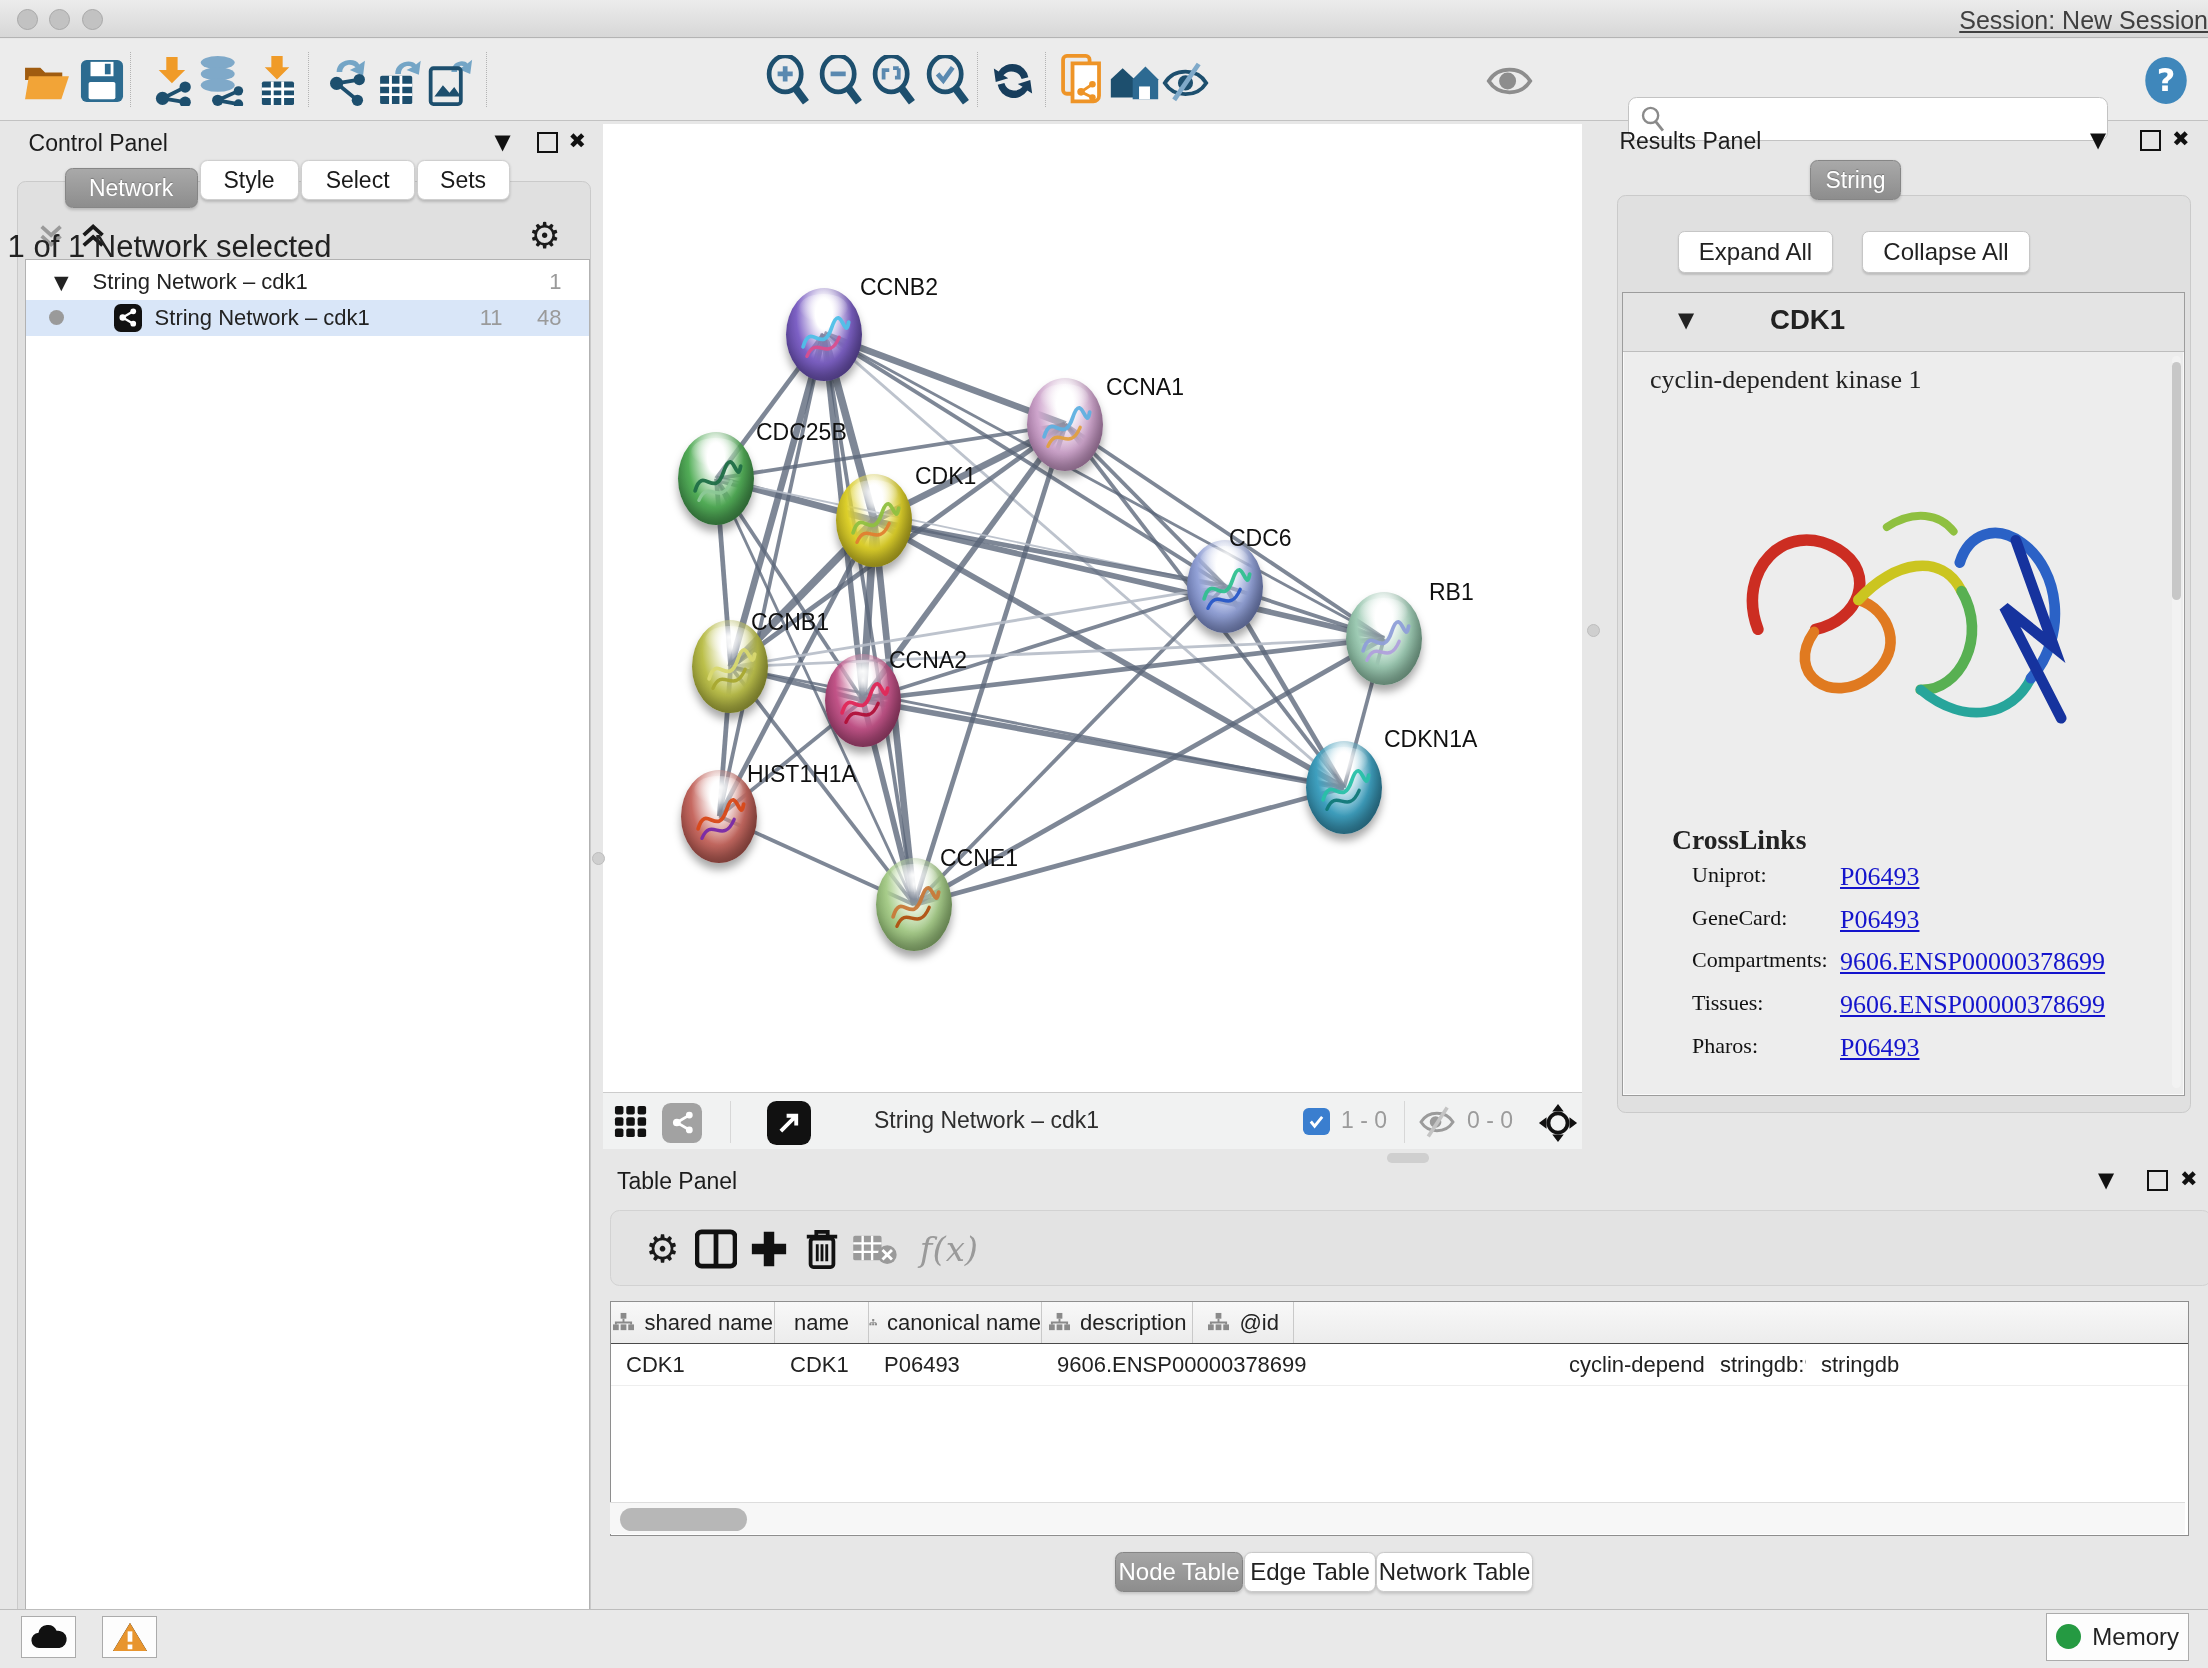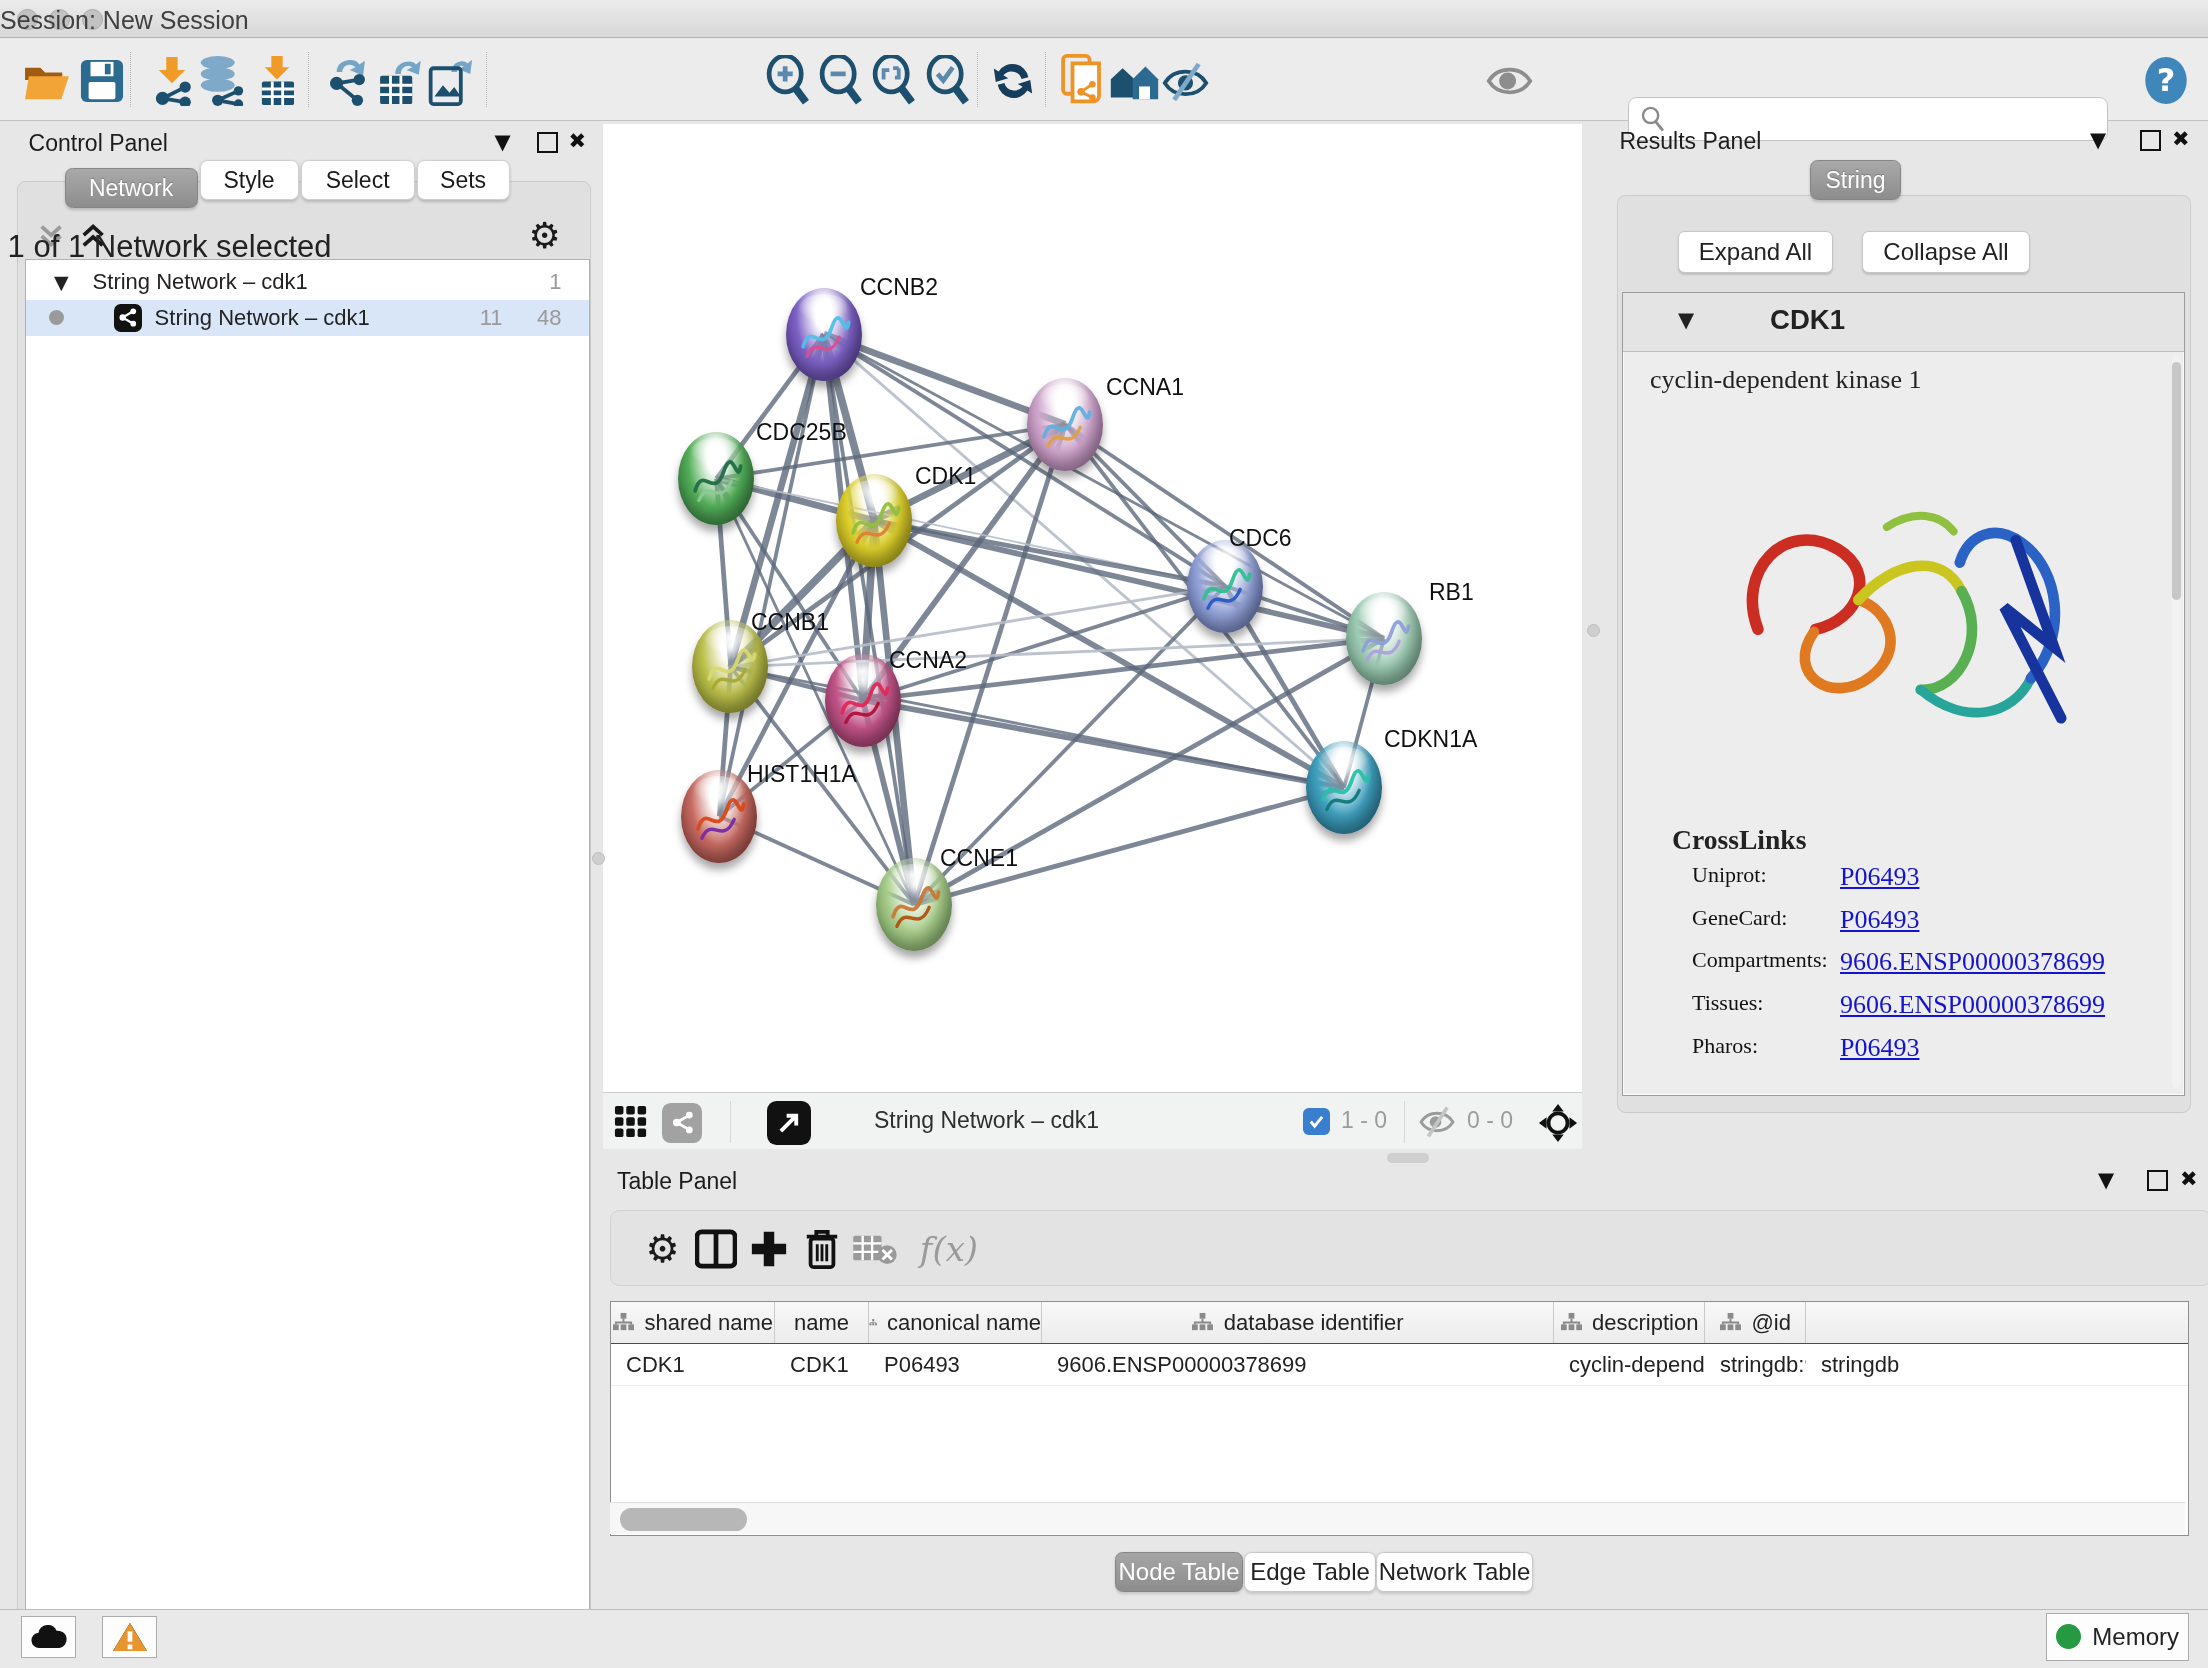--- a/index.html
+++ b/index.html
@@ -5,22 +5,22 @@
   * { margin:0; padding:0; box-sizing:border-box; }
   html,body { width:2208px; height:1668px; overflow:hidden; }
   body { font-family:"Liberation Sans", sans-serif; background:#e7e7e7; position:relative; color:#222; }
   .abs { position:absolute; }
 
   
   #titlebar { position:absolute; left:0; top:0; width:2208px; height:38px;
     background:linear-gradient(#ececec,#d7d7d7); border-bottom:1px solid #b4b4b4; }
   .tlight { position:absolute; top:8.6px; width:21px; height:21px; border-radius:50%;
     background:#c2c2c2; border:1px solid #a8a8a8; }
-  #win-title { position:absolute; left:0; top:5.7px; width:100%; text-align:left;
-    font-size:25px; color:#404040; }
+  #win-title { position:absolute; left:0; top:5.7px; width:100%; text-align:right;
+    font-size:25px; color:#404040;text-decoration:underline; }
 
   
   #toolbar { position:absolute; left:0; top:39px; width:2208px; height:82px;
     background:#ececec; border-bottom:1px solid #c2c2c2; }
   .tbi { position:absolute; top:16px; width:51px; height:51px; display:flex;
     align-items:center; justify-content:center; }
   .tsep { position:absolute; top:13.3px; height:55px; border-left:1.9px dotted #b3b3b3; }
   #search-box { position:absolute; left:1628px; top:58px; width:480px; height:44px;
     background:#fff; border:1.9px solid #c3c3c3; border-radius:8.6px; display:flex; align-items:center; padding:0 9.5px; }
   #search-box input { border:none; outline:none; flex:1; font-size:23px; font-family:"Liberation Sans",sans-serif; }
@@ -624,30 +624,20 @@
         <div class="th" style="width: 173px; flex: 0 0 173px;">
           <svg width="23" height="21" viewBox="0 0 24 22">
   <rect x="9" y="1" width="6" height="6" fill="#8a8a8a"></rect>
             <rect x="1" y="13" width="6" height="6" fill="#8a8a8a"></rect>
   <rect x="9" y="13" width="6" height="6" fill="#8a8a8a"></rect>
             <rect x="17" y="13" width="6" height="6" fill="#8a8a8a"></rect>
   <path d="M12,7 v4 M4,13 v-2 h16 v2" stroke="#8a8a8a" stroke-width="2" fill="none"></path>
           </svg>
           <span>canonical name</span>
         </div>
-        <div class="th" style="width: 512px; flex: 0 0 512px;">
-          <svg width="23" height="21" viewBox="0 0 24 22">
-  <rect x="9" y="1" width="6" height="6" fill="#8a8a8a"></rect>
-            <rect x="1" y="13" width="6" height="6" fill="#8a8a8a"></rect>
-  <rect x="9" y="13" width="6" height="6" fill="#8a8a8a"></rect>
-            <rect x="17" y="13" width="6" height="6" fill="#8a8a8a"></rect>
-  <path d="M12,7 v4 M4,13 v-2 h16 v2" stroke="#8a8a8a" stroke-width="2" fill="none"></path>
-          </svg>
-          <span>database identifier</span>
-        </div>
         <div class="th" style="width: 151px; flex: 0 0 151px;">
           <svg width="23" height="21" viewBox="0 0 24 22">
   <rect x="9" y="1" width="6" height="6" fill="#8a8a8a"></rect>
             <rect x="1" y="13" width="6" height="6" fill="#8a8a8a"></rect>
   <rect x="9" y="13" width="6" height="6" fill="#8a8a8a"></rect>
             <rect x="17" y="13" width="6" height="6" fill="#8a8a8a"></rect>
   <path d="M12,7 v4 M4,13 v-2 h16 v2" stroke="#8a8a8a" stroke-width="2" fill="none"></path>
           </svg>
           <span>description</span>
         </div>

